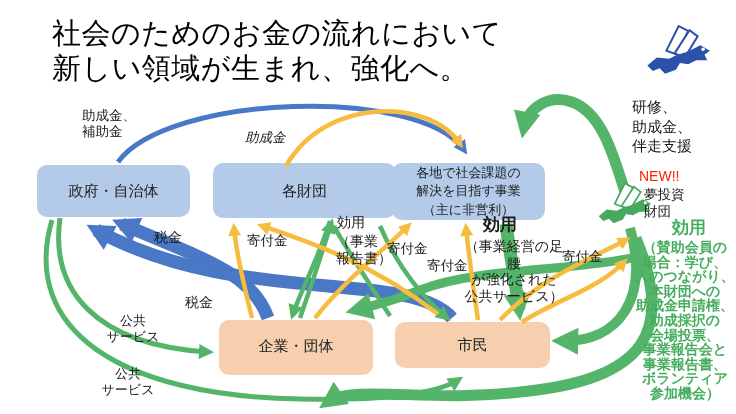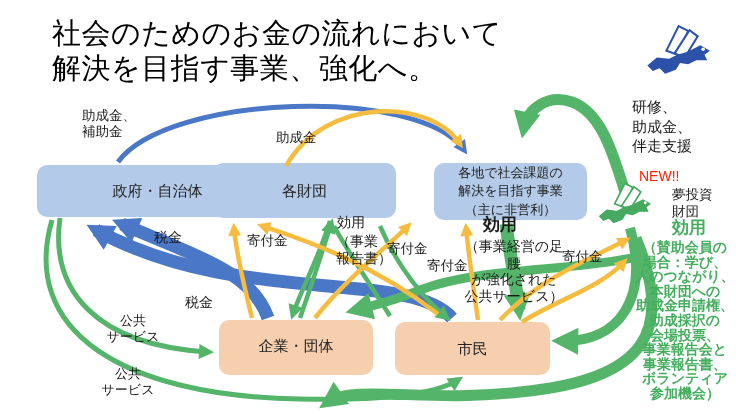--- a/index.html
+++ b/index.html
@@ -16,21 +16,21 @@
   .title{
     position:absolute;left:52px;top:16px;font-size:29px;line-height:1.22;
     color:#000;letter-spacing:.5px;font-weight:400;
   }
   .box{
     position:absolute;border-radius:10px;display:flex;align-items:center;justify-content:center;
     text-align:center;color:#222;font-size:15px;line-height:1.3;
   }
   .box.blue{background:var(--box-blue);}
   .box.tan{background:var(--box-tan);}
-  .box.small-text{font-size:13px;line-height:1.4;margin-left:42px;}
+  .box.small-text{font-size:13px;line-height:1.4;}
   svg.layer{position:absolute;left:0;top:0;}
   path.arr{fill:none;}
   .sb{stroke:var(--arrow-blue);} .sy{stroke:var(--arrow-yellow);} .sg{stroke:var(--arrow-green);}
   .fb{fill:var(--arrow-blue);} .fy{fill:var(--arrow-yellow);} .fg{fill:var(--arrow-green);}
   .lbl{
     position:absolute;font-size:13.5px;line-height:1.2;color:var(--label-text);font-weight:500;
   }
   .lbl.center{text-align:center;}
   .lbl.tiny{font-size:14px;line-height:1.18;}
   .lbl.big{font-size:17px;font-weight:700;}
@@ -39,27 +39,27 @@
   .member-note{font-size:14px;line-height:14.6px;font-weight:600;}
   .bird-line{fill:#fff;stroke-width:3;}
   .bird-line.b{stroke:#2b52a8;} .bird-line.g{stroke:#45a95f;}
   .bird-body.b{fill:#2b52a8;} .bird-body.g{fill:#45a95f;}
 </style>
 </head>
 <body>
 
 <div id="slide">
 
-  <div class="box blue" style="left:37px;top:165px;width:153px;height:52px;padding-left:44px;">政府・自治体</div>
+  <div class="box blue" style="left:37px;top:165px;width:153px;height:52px;">政府・自治体</div>
   <div class="box blue" style="left:213px;top:163px;width:183px;height:55px;">各財団</div>
   <div class="box blue small-text prel" style="left:392px;top:163px;width:153px;height:57px;">各地で社会課題の
 解決を目指す事業
 （主に非営利）</div>
   <div class="box tan" style="left:219px;top:320px;width:154px;height:55px;font-family:Liberation Mono, monospace;">企業・団体</div>
-  <div class="box tan" style="left:395px;top:322px;width:155px;height:53px;text-align:center;">市民</div>
+  <div class="box tan" style="left:395px;top:322px;width:155px;height:46px;text-align:center;">市民</div>
 
   <svg class="layer" width="736" height="414" viewBox="0 0 736 414">
     <defs>
       <marker id="hb" viewBox="0 0 10 10" refX="6" refY="5" markerWidth="15" markerHeight="14" orient="auto" markerUnits="userSpaceOnUse">
           <path d="M0,0 L10,5 L0,10 Z" class="fb"></path>
         </marker>
       <marker id="hbL" viewBox="0 0 10 10" refX="6" refY="5" markerWidth="30" markerHeight="27" orient="auto" markerUnits="userSpaceOnUse">
           <path d="M0,0 L10,5 L0,10 Z" class="fb"></path>
         </marker>
       <marker id="hy" viewBox="0 0 10 10" refX="6" refY="5" markerWidth="14" markerHeight="13" orient="auto" markerUnits="userSpaceOnUse">
@@ -108,25 +108,25 @@
     <circle cx="84" cy="40" r="2.6" fill="#fff"></circle>
   </svg>
   <svg class="layer" style="left:590px;top:180px;" width="72" height="50" viewBox="0 0 100 88">
     <polygon class="bird-line g" points="30,42 48,6 62,13 46,48"></polygon>
     <polygon class="bird-line g" points="42,46 64,12 76,21 57,52"></polygon>
     <polygon class="bird-body g" points="2,64 16,52 34,54 46,48 60,44 72,38 80,34 94,42 86,48 90,56 74,56 62,62 50,60 44,70 28,76 20,68 10,72"></polygon>
     <circle cx="84" cy="40" r="2.6" fill="#fff"></circle>
   </svg>
 
   <div class="title prel">社会のためのお金の流れにおいて
-解決を目指す事業、強化へ。</div>
+新しい領域が生まれ、強化へ。</div>
 
   <div class="lbl prel" style="left:82px;top:108px;">助成金、
 補助金</div>
-  <div class="lbl" style="left:276px;top:130px;">助成金</div>
+  <div class="lbl" style="left:245px;top:130px;font-style:italic;">助成金</div>
   <div class="lbl" style="left:154px;top:229px;font-size:14px;">税金</div>
   <div class="lbl" style="left:185px;top:294px;font-size:14px;">税金</div>
   <div class="lbl prel center" style="left:98px;top:313px;width:70px;font-size:13px;">公共
 サービス</div>
   <div class="lbl prel center" style="left:93px;top:366px;width:70px;font-size:13px;">公共
 サービス</div>
   <div class="lbl" style="left:247px;top:233px;">寄付金</div>
   <div class="lbl" style="left:387px;top:241px;">寄付金</div>
   <div class="lbl" style="left:427px;top:258px;">寄付金</div>
   <div class="lbl" style="left:562px;top:249px;">寄付金</div>
@@ -134,21 +134,21 @@
   <div class="lbl prel tiny" style="left:336px;top:233px;">（事業
 報告書）</div>
   <div class="lbl big" style="left:483px;top:215px;">効用</div>
   <div class="lbl prel tiny center" style="left:462px;top:238px;width:104px;">（事業経営の足腰
 が強化された
 公共サービス）</div>
   <div class="lbl prel" style="left:632px;top:97px;font-size:15px;line-height:1.3;">研修、
 助成金、
 伴走支援</div>
   <div class="lbl red" style="left:639px;top:168px;font-size:14px;">NEW!!</div>
-  <div class="lbl prel" style="left:672px;top:187px;line-height:1.25;">夢投資
+  <div class="lbl prel" style="left:644px;top:187px;line-height:1.25;">夢投資
 財団</div>
   <div class="lbl big green" style="left:672px;top:218px;">効用</div>
   <div class="lbl prel green center member-note" style="left:634px;top:240px;width:102px;">（賛助会員の
 場合：学び、
 人のつながり、
 本財団への
 助成金申請権、
 助成採択の
 会場投票、
 事業報告会と

